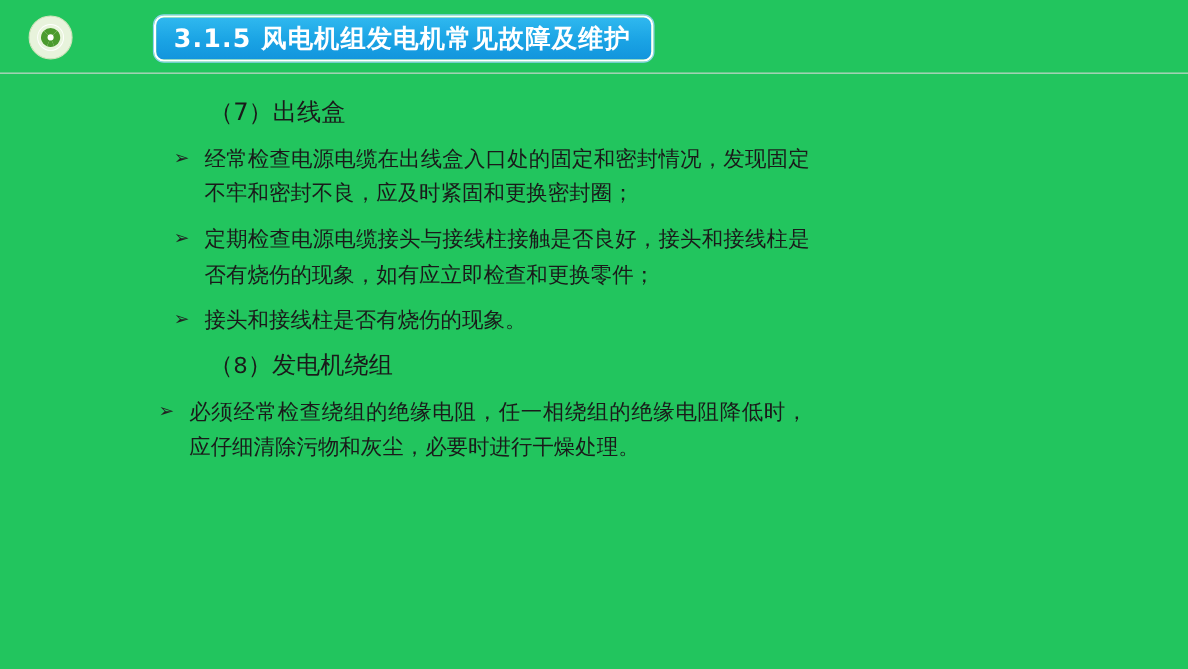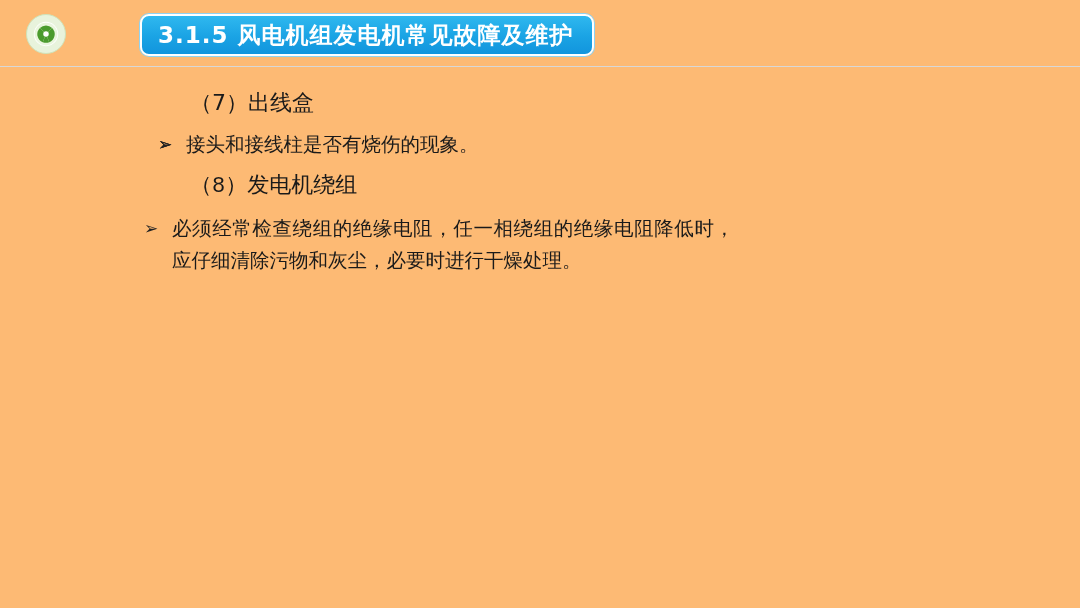--- a/index.html
+++ b/index.html
@@ -10,21 +10,21 @@
     width: 1080px;
     height: 608px;
     background: #ffffff;
     font-family: "Liberation Sans", sans-serif;
     overflow: hidden;
   }
   .slide {
     position: relative;
     width: 1080px;
     height: 608px;
-    background: #fdba74;
+    background: #22c55e;
     box-sizing: border-box;
     padding-left: 16px;
   }
 
   
   .header {
     position: absolute;
     top: 0;
     left: 0;
     width: 1080px;
@@ -156,23 +156,25 @@
     <div class="header-rule"></div>
   </div>
 
   <div class="content">
 
     <p class="sub-head first">（7）出线盒</p>
 
     <ul class="bullets">
       <li>
         <span class="marker">➢</span>
+        <span>经常检查电源电缆在出线盒入口处的固定和密封情况，发现固定不牢和密封不良，应及时紧固和更换密封圈；</span>
       </li>
       <li>
         <span class="marker">➢</span>
+        <span>定期检查电源电缆接头与接线柱接触是否良好，接头和接线柱是否有烧伤的现象，如有应立即检查和更换零件；</span>
       </li>
       <li>
         <span class="marker">➢</span>
         <span>接头和接线柱是否有烧伤的现象。</span>
       </li>
     </ul>
 
     <p class="sub-head second">（8）发电机绕组</p>
 
     <ul class="bullets wide group-2">

